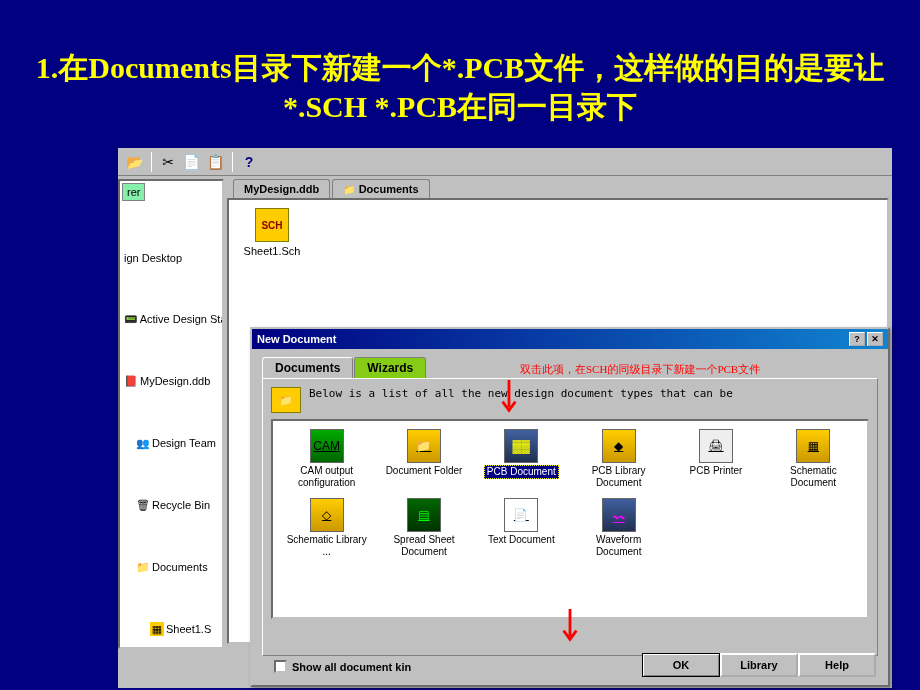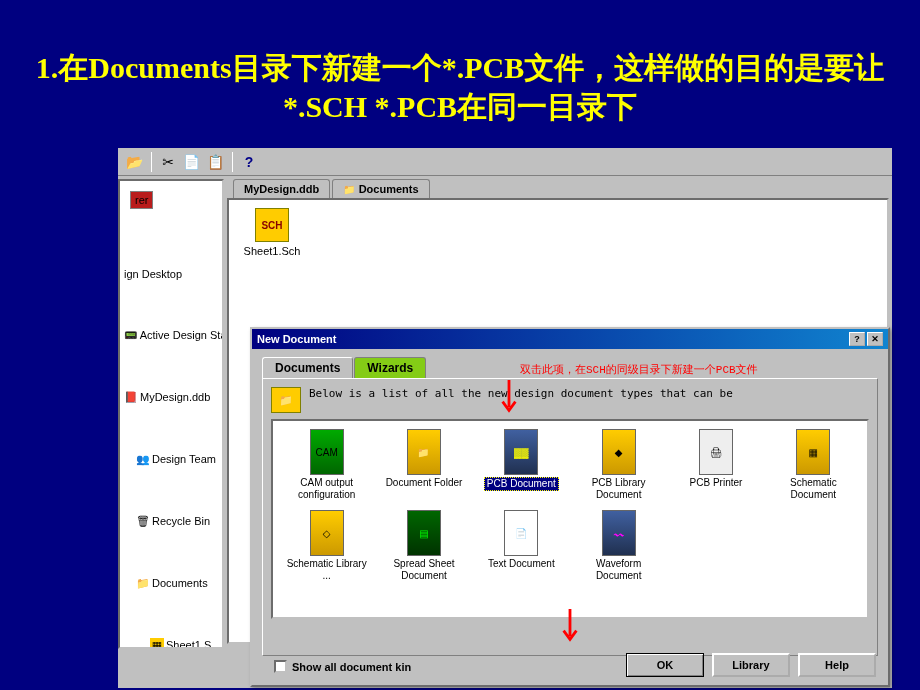--- a/index.html
+++ b/index.html
@@ -70,25 +70,25 @@
       height: calc(100% - 64px);
     }
     .left-panel {
       width: 106px;
       background: #fff;
       border: 2px inset #c0c0c0;
       margin: 3px 0 3px 0;
       overflow: hidden;
     }
     .panel-tab {
-      background: #b91c1c;
+      background: #86efac;
       border: 1px solid #808080;
       padding: 2px 4px;
       font-size: 11px;
-      margin: 10px;
+      margin: 2px;
       display: inline-block;
     }
     .tree {
       font-size: 11px;
       padding: 2px;
     }
     .tree-item {
       padding: 1px 2px;
       white-space: nowrap;
       display: flex;
@@ -223,21 +223,21 @@
     }
     .info-text {
       font-family: monospace;
       font-size: 11px;
       line-height: 1.3;
     }
     .annotation {
       position: absolute;
       color: #ff0000;
       font-size: 11px;
-      font-family: Liberation Mono, monospace;
+      font-family: Liberation Serif, serif;
     }
     .annotation.a1 { left: 520px; top: 362px; }
     .red-arrow {
       position: absolute;
       width: 18px;
       height: 40px;
       pointer-events: none;
     }
     .icon-grid-container {
       background: #fff;
@@ -258,37 +258,37 @@
       font-size: 10px;
       cursor: default;
       padding: 2px;
     }
     .doc-type-item.selected .doc-type-label {
       background: #000080;
       color: #fff;
       border: 1px dotted #ff0;
     }
     .doc-type-icon {
-      width: 34px; height: 46px;
+      width: 34px; height: 34px;
       margin-bottom: 2px;
       border: 1px solid #666;
       display:flex; align-items:center; justify-content:center;
-      font-size: 10px;
+      font-size: 12px;
       overflow:hidden;
+      text-decoration:underline;
     }
     .doc-type-label {
       line-height: 1.15;
       padding: 0 2px;
     }
     .dlg-buttons {
       position: absolute;
       bottom: 8px;
       right: 12px;
       display: flex;
-      gap: 8px;
     }
     .dlg-btn {
       width: 78px;
       height: 24px;
       background: #c0c0c0;
       border: 2px outset #fff;
       font-size: 11px;
       font-weight: bold;
       font-family: inherit;
     }

